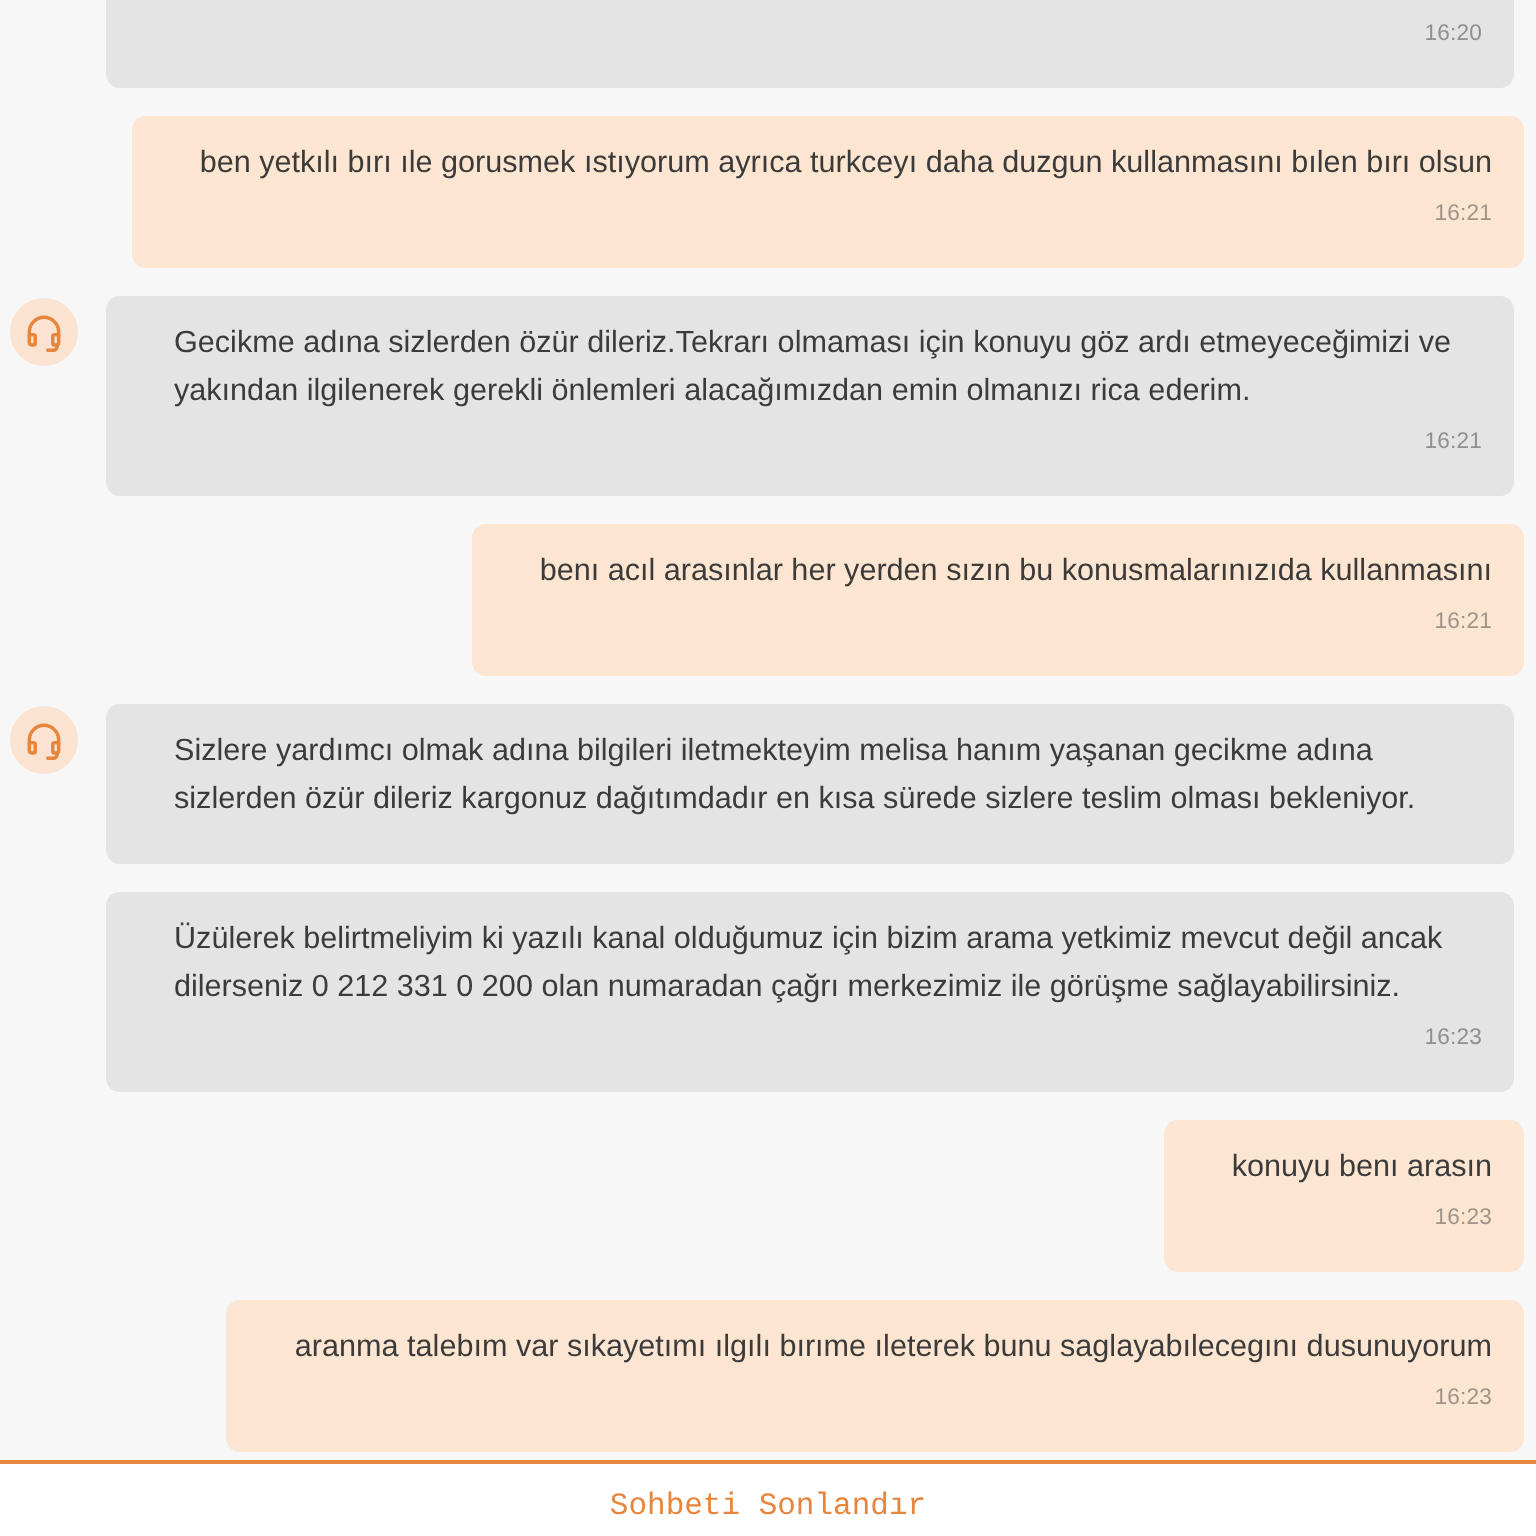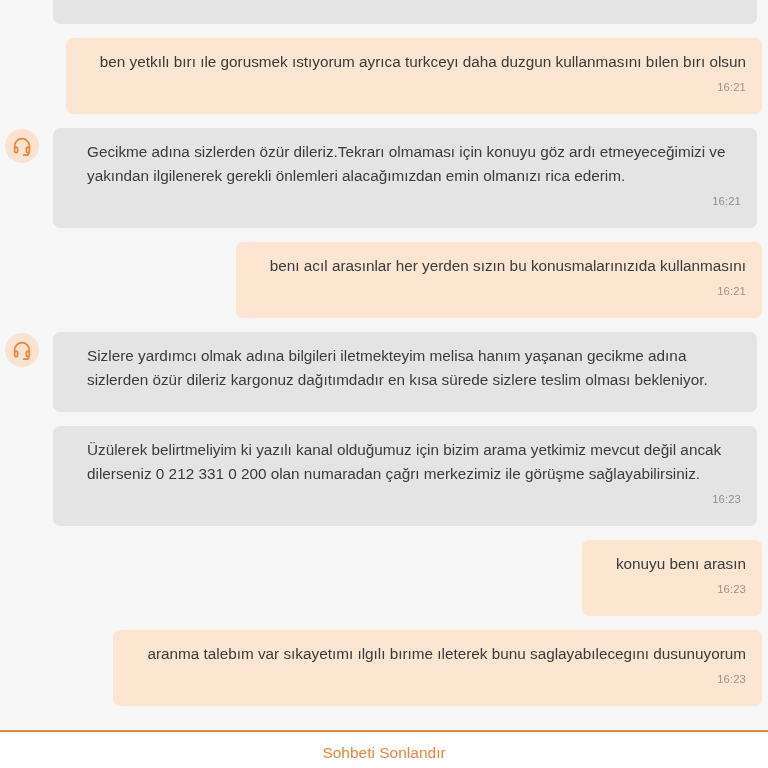--- a/index.html
+++ b/index.html
@@ -97,32 +97,34 @@
     padding-top: 12px;
     height: 38px;
   }
   #end-chat-link {
     display: inline-block;
     color: #e8853c;
     font-size: 15.5px;
     line-height: 18px;
     text-decoration: none;
     cursor: pointer;
+    font-family: Liberation Mono, monospace;
   }
 </style>
 </head>
 <body>
 
 <div id="chat-app">
 
   <div id="message-list">
   <div class="msg-row agent clipped-top">
 
     <div class="bubble agent-bubble">
       <span class="text">dağıtımdadır</span>
+      <span class="time">16:20</span>
     </div>
   </div>
 
   <div class="msg-row user">
 
     <div class="bubble user-bubble">
       <span class="text">ben yetkılı bırı ıle gorusmek ıstıyorum ayrıca turkceyı daha duzgun kullanmasını bılen bırı olsun</span>
       <span class="time">16:21</span>
     </div>
   </div>

